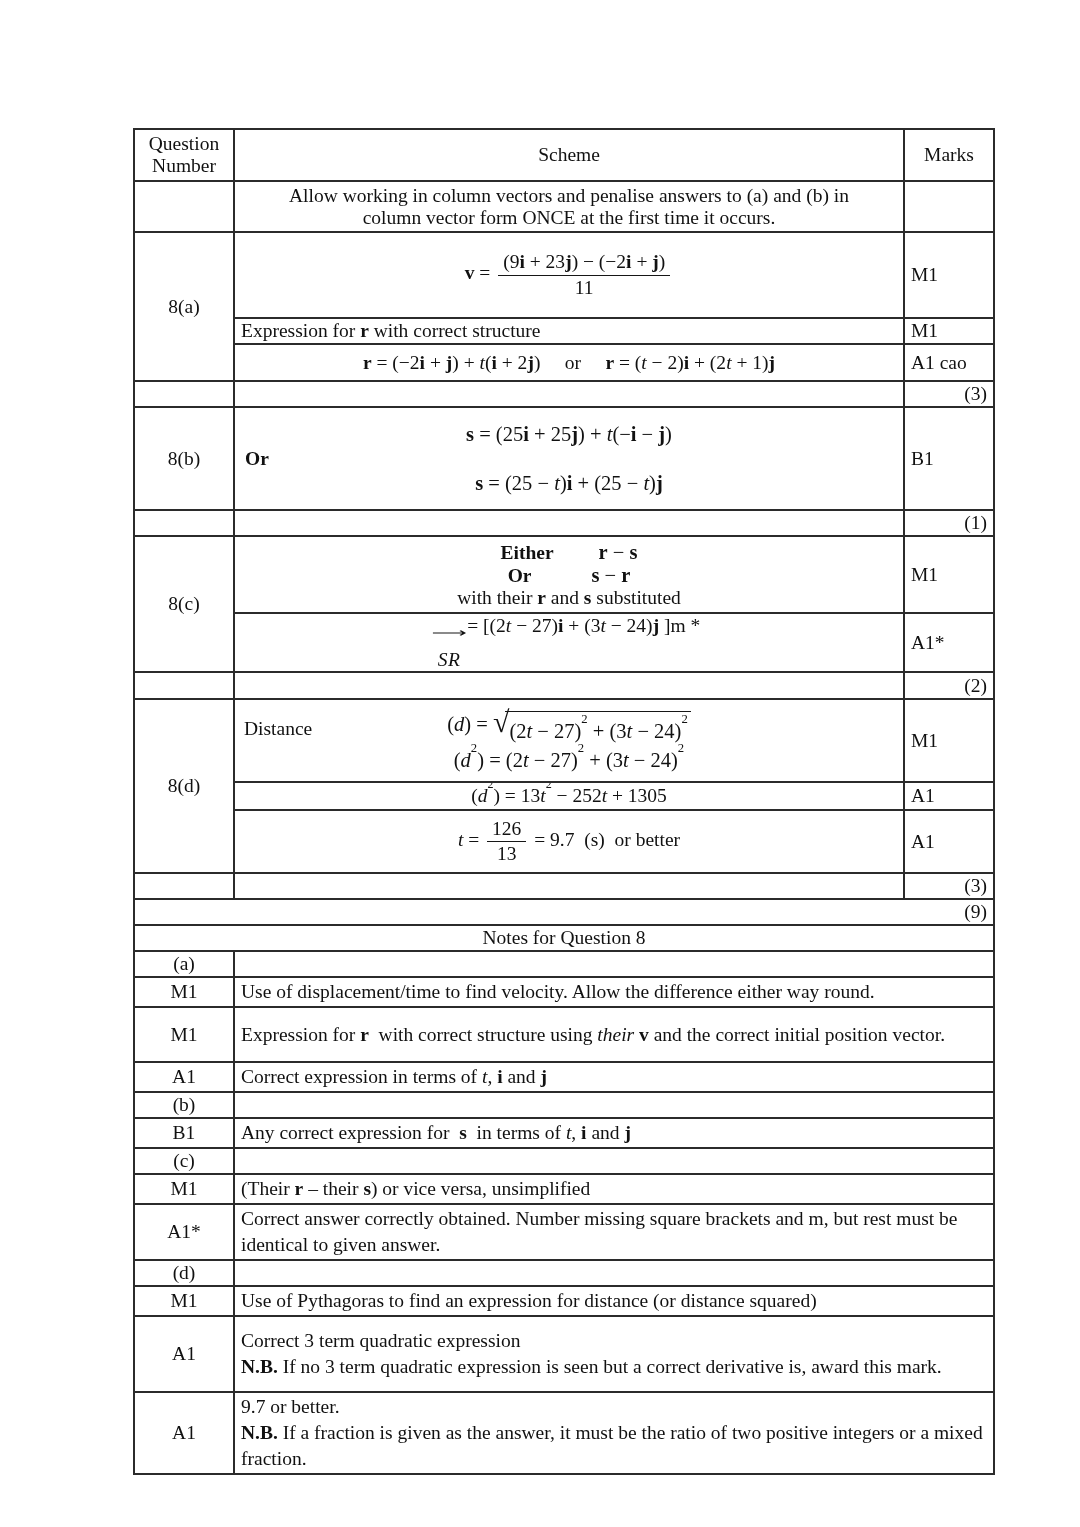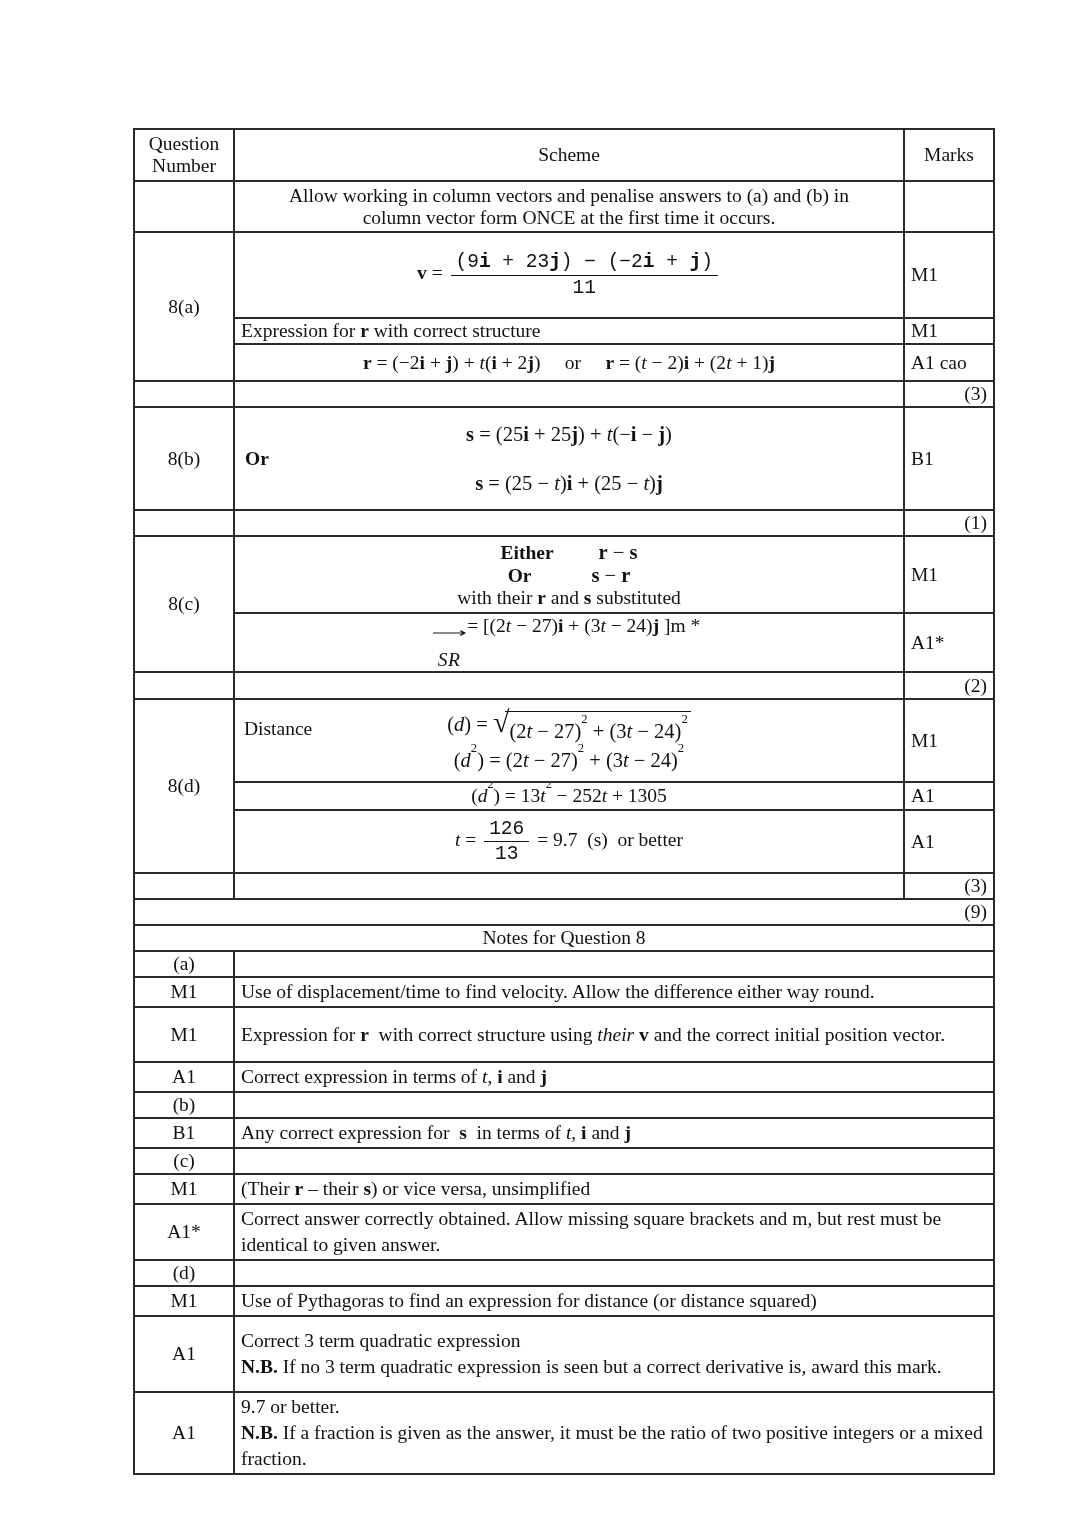--- a/index.html
+++ b/index.html
@@ -31,21 +31,21 @@
   .qcell{text-align:center; font-weight:bold;}
   .markcell{text-align:left; padding-left:9px;}
   .totalcell{text-align:right; padding-right:5px;}
   .va-t{vertical-align:top; padding-top:4px;}
   .qtop{vertical-align:top; padding-top:6px;}
   .qtop-deep{vertical-align:top; padding-top:28px;}
   .formula{font-size:20.5px;}
   .schemetext{padding-left:9px;}
   sup{font-size:62%; line-height:0; position:relative; top:-0.55em;}
   
-  .frac{display:inline-block; vertical-align:middle; text-align:center; margin:0 3px;font-family:Liberation Mono, monospace;}
+  .frac{display:inline-block; vertical-align:middle; text-align:center; margin:0 3px;}
   .frac .num{display:block; padding:0 5px 1px 5px; line-height:1.15;}
   .frac .den{display:block; border-top:1.7px solid #161616; padding:1px 5px 0 5px; line-height:1.15;}
   
   .sqrt{display:inline-flex; align-items:flex-start; vertical-align:middle;}
   .radical{font-size:30px; line-height:24px; margin-right:-4px; font-style:normal;}
   .radicand{border-top:1.8px solid #161616; margin-top:1px; padding:8px 3px 0 4px;}
   
   .vec{display:inline-flex; flex-direction:column; align-items:center; vertical-align:-5px; margin-right:2px;}
   .vec-arrow{display:block; height:9px; line-height:8px; font-size:13px; transform:scaleX(1.9); font-style:normal;}
   .vec-base{font-style:italic; line-height:1.05; letter-spacing:0.5px;margin-top:12px;}
@@ -210,21 +210,21 @@
   <tr style="height:25px">
     <td class="note-label">(c)</td>
     <td colspan="2" class="note-text"></td>
   </tr>
   <tr style="height:26px">
     <td class="note-label">M1</td>
     <td colspan="2" class="note-text">(Their <b>r</b> – their <b>s</b>) or vice versa, unsimplified</td>
   </tr>
   <tr style="height:55px">
     <td class="note-label va-t">A1*</td>
-    <td colspan="2" class="note-text">Correct answer correctly obtained. Allow missing square brackets and m, but rest must be identical to given answer.</td>
+    <td colspan="2" class="note-text">Correct answer correctly obtained. Number missing square brackets and m, but rest must be identical to given answer.</td>
   </tr>
   <tr style="height:25px">
     <td class="note-label">(d)</td>
     <td colspan="2" class="note-text"></td>
   </tr>
   <tr style="height:25px">
     <td class="note-label">M1</td>
     <td colspan="2" class="note-text">Use of Pythagoras to find an expression for distance (or distance squared)</td>
   </tr>
   <tr style="height:76px">

